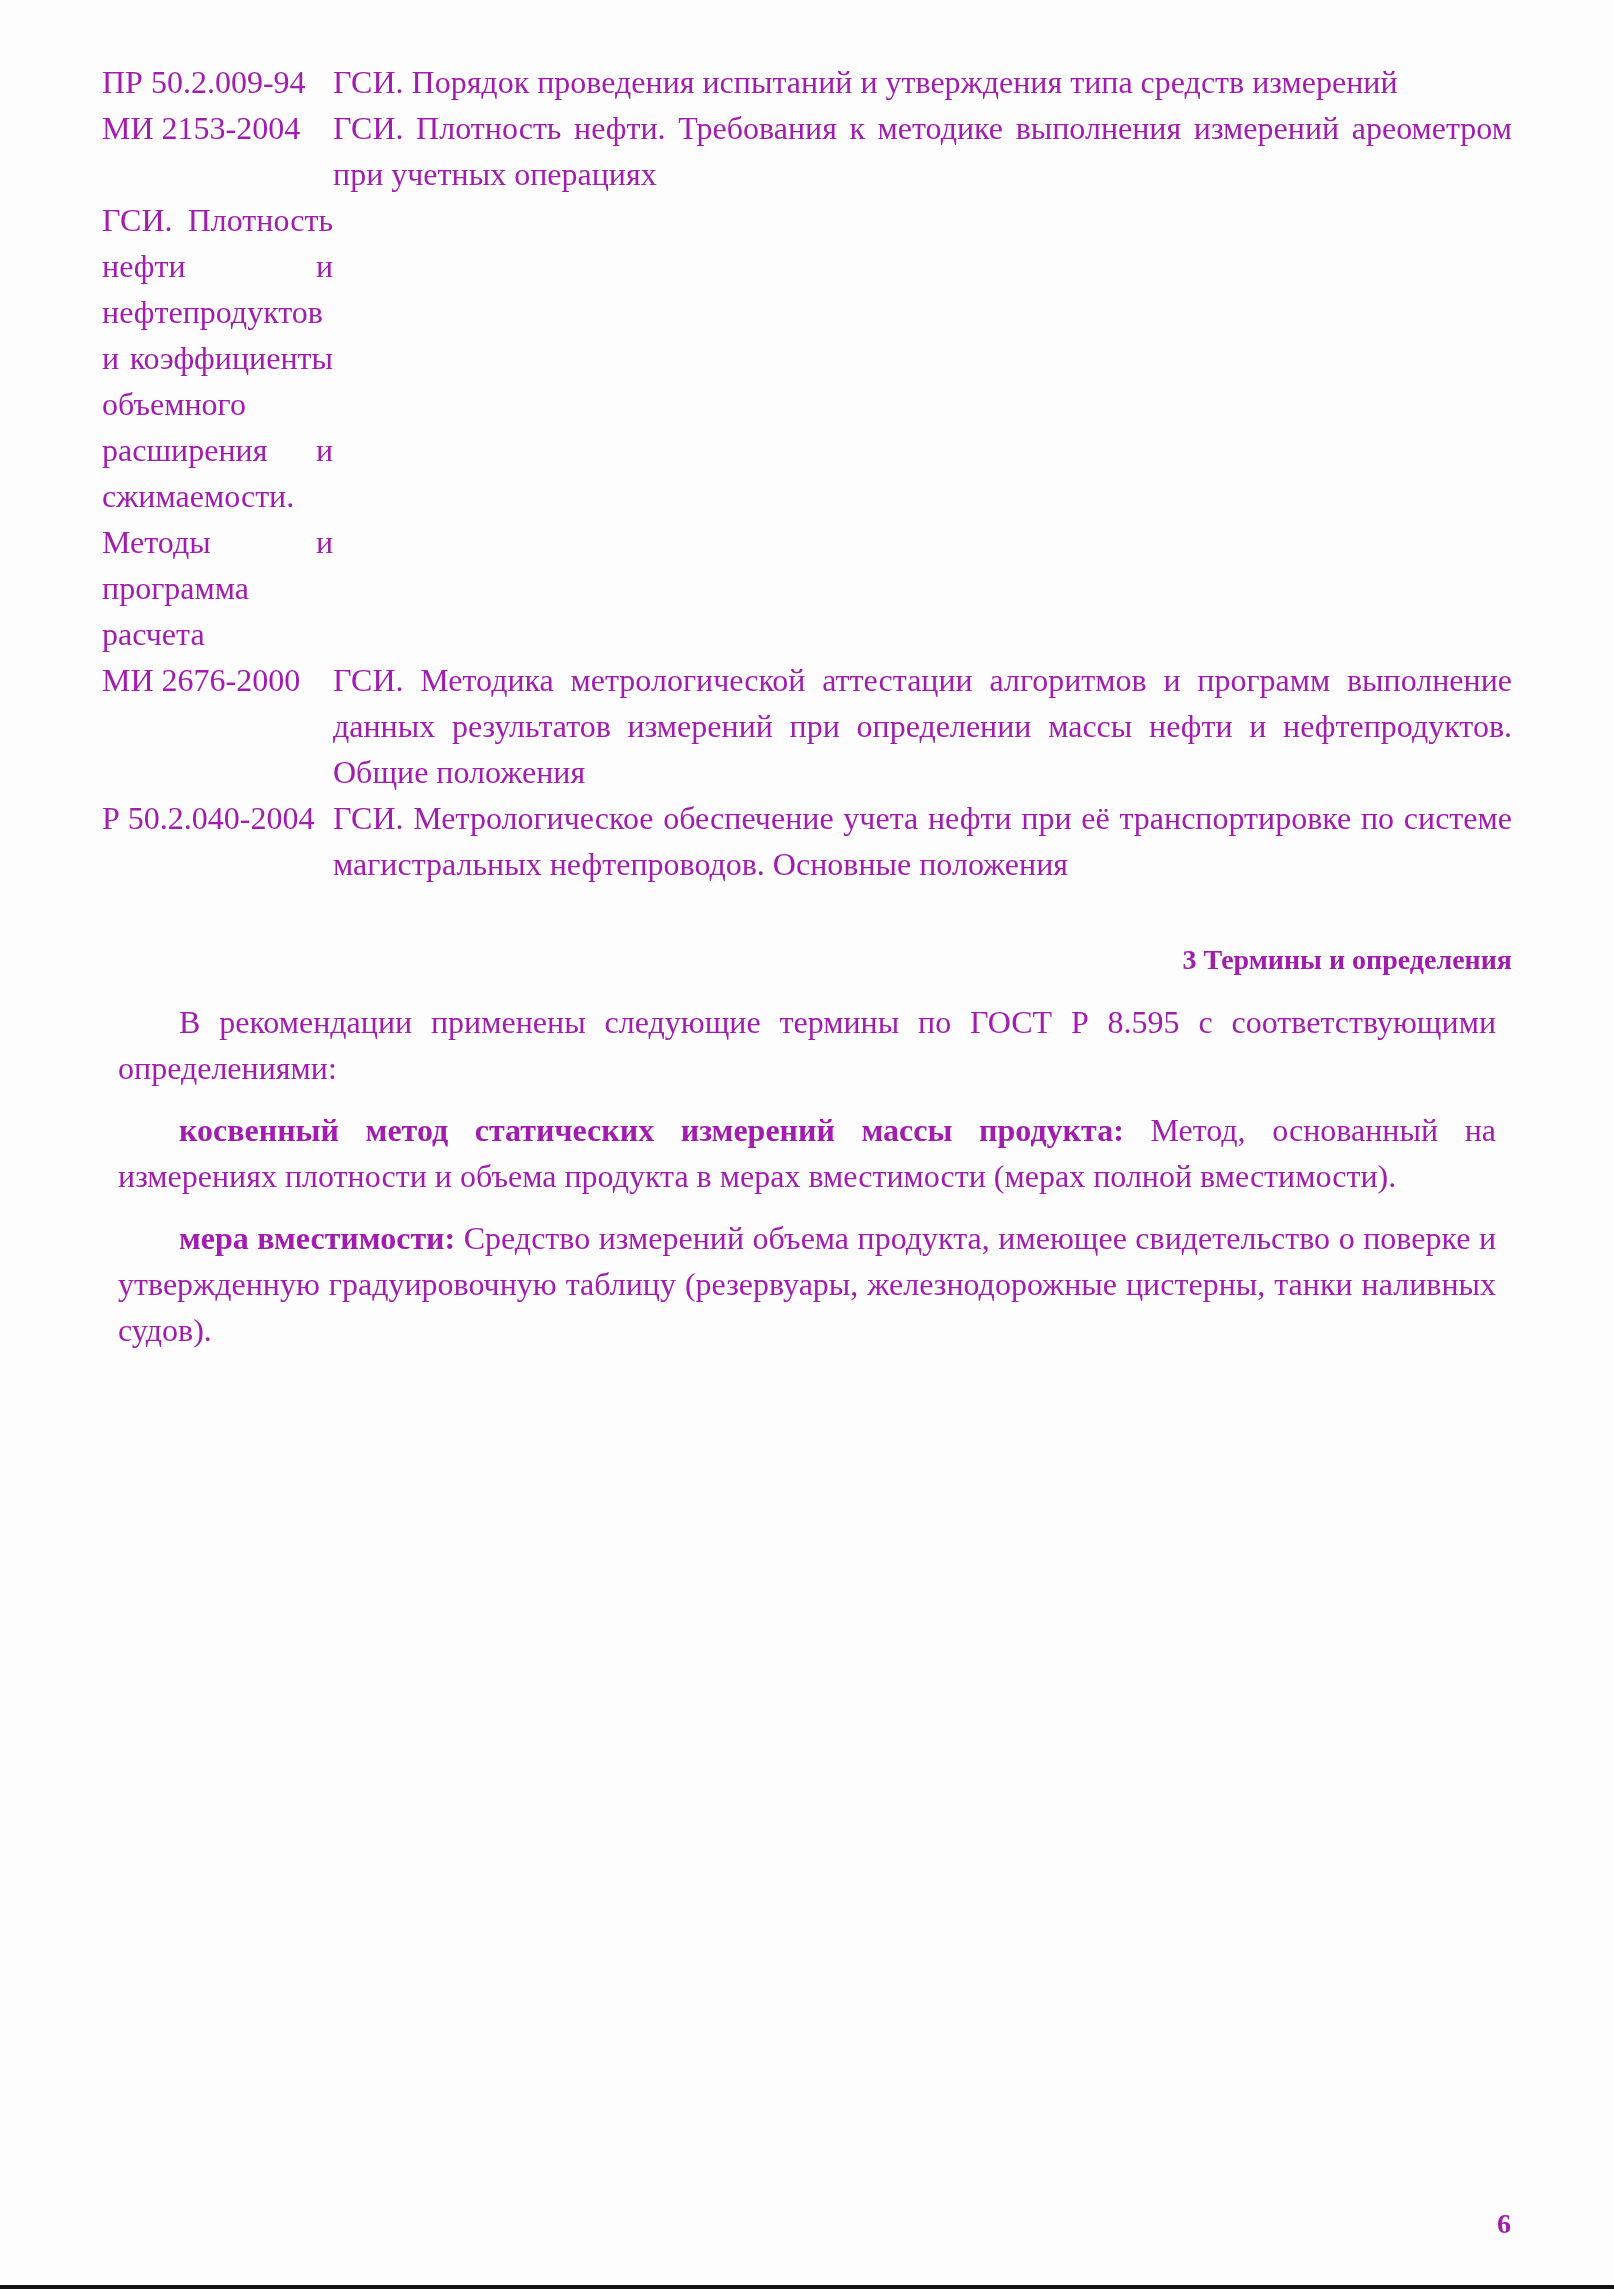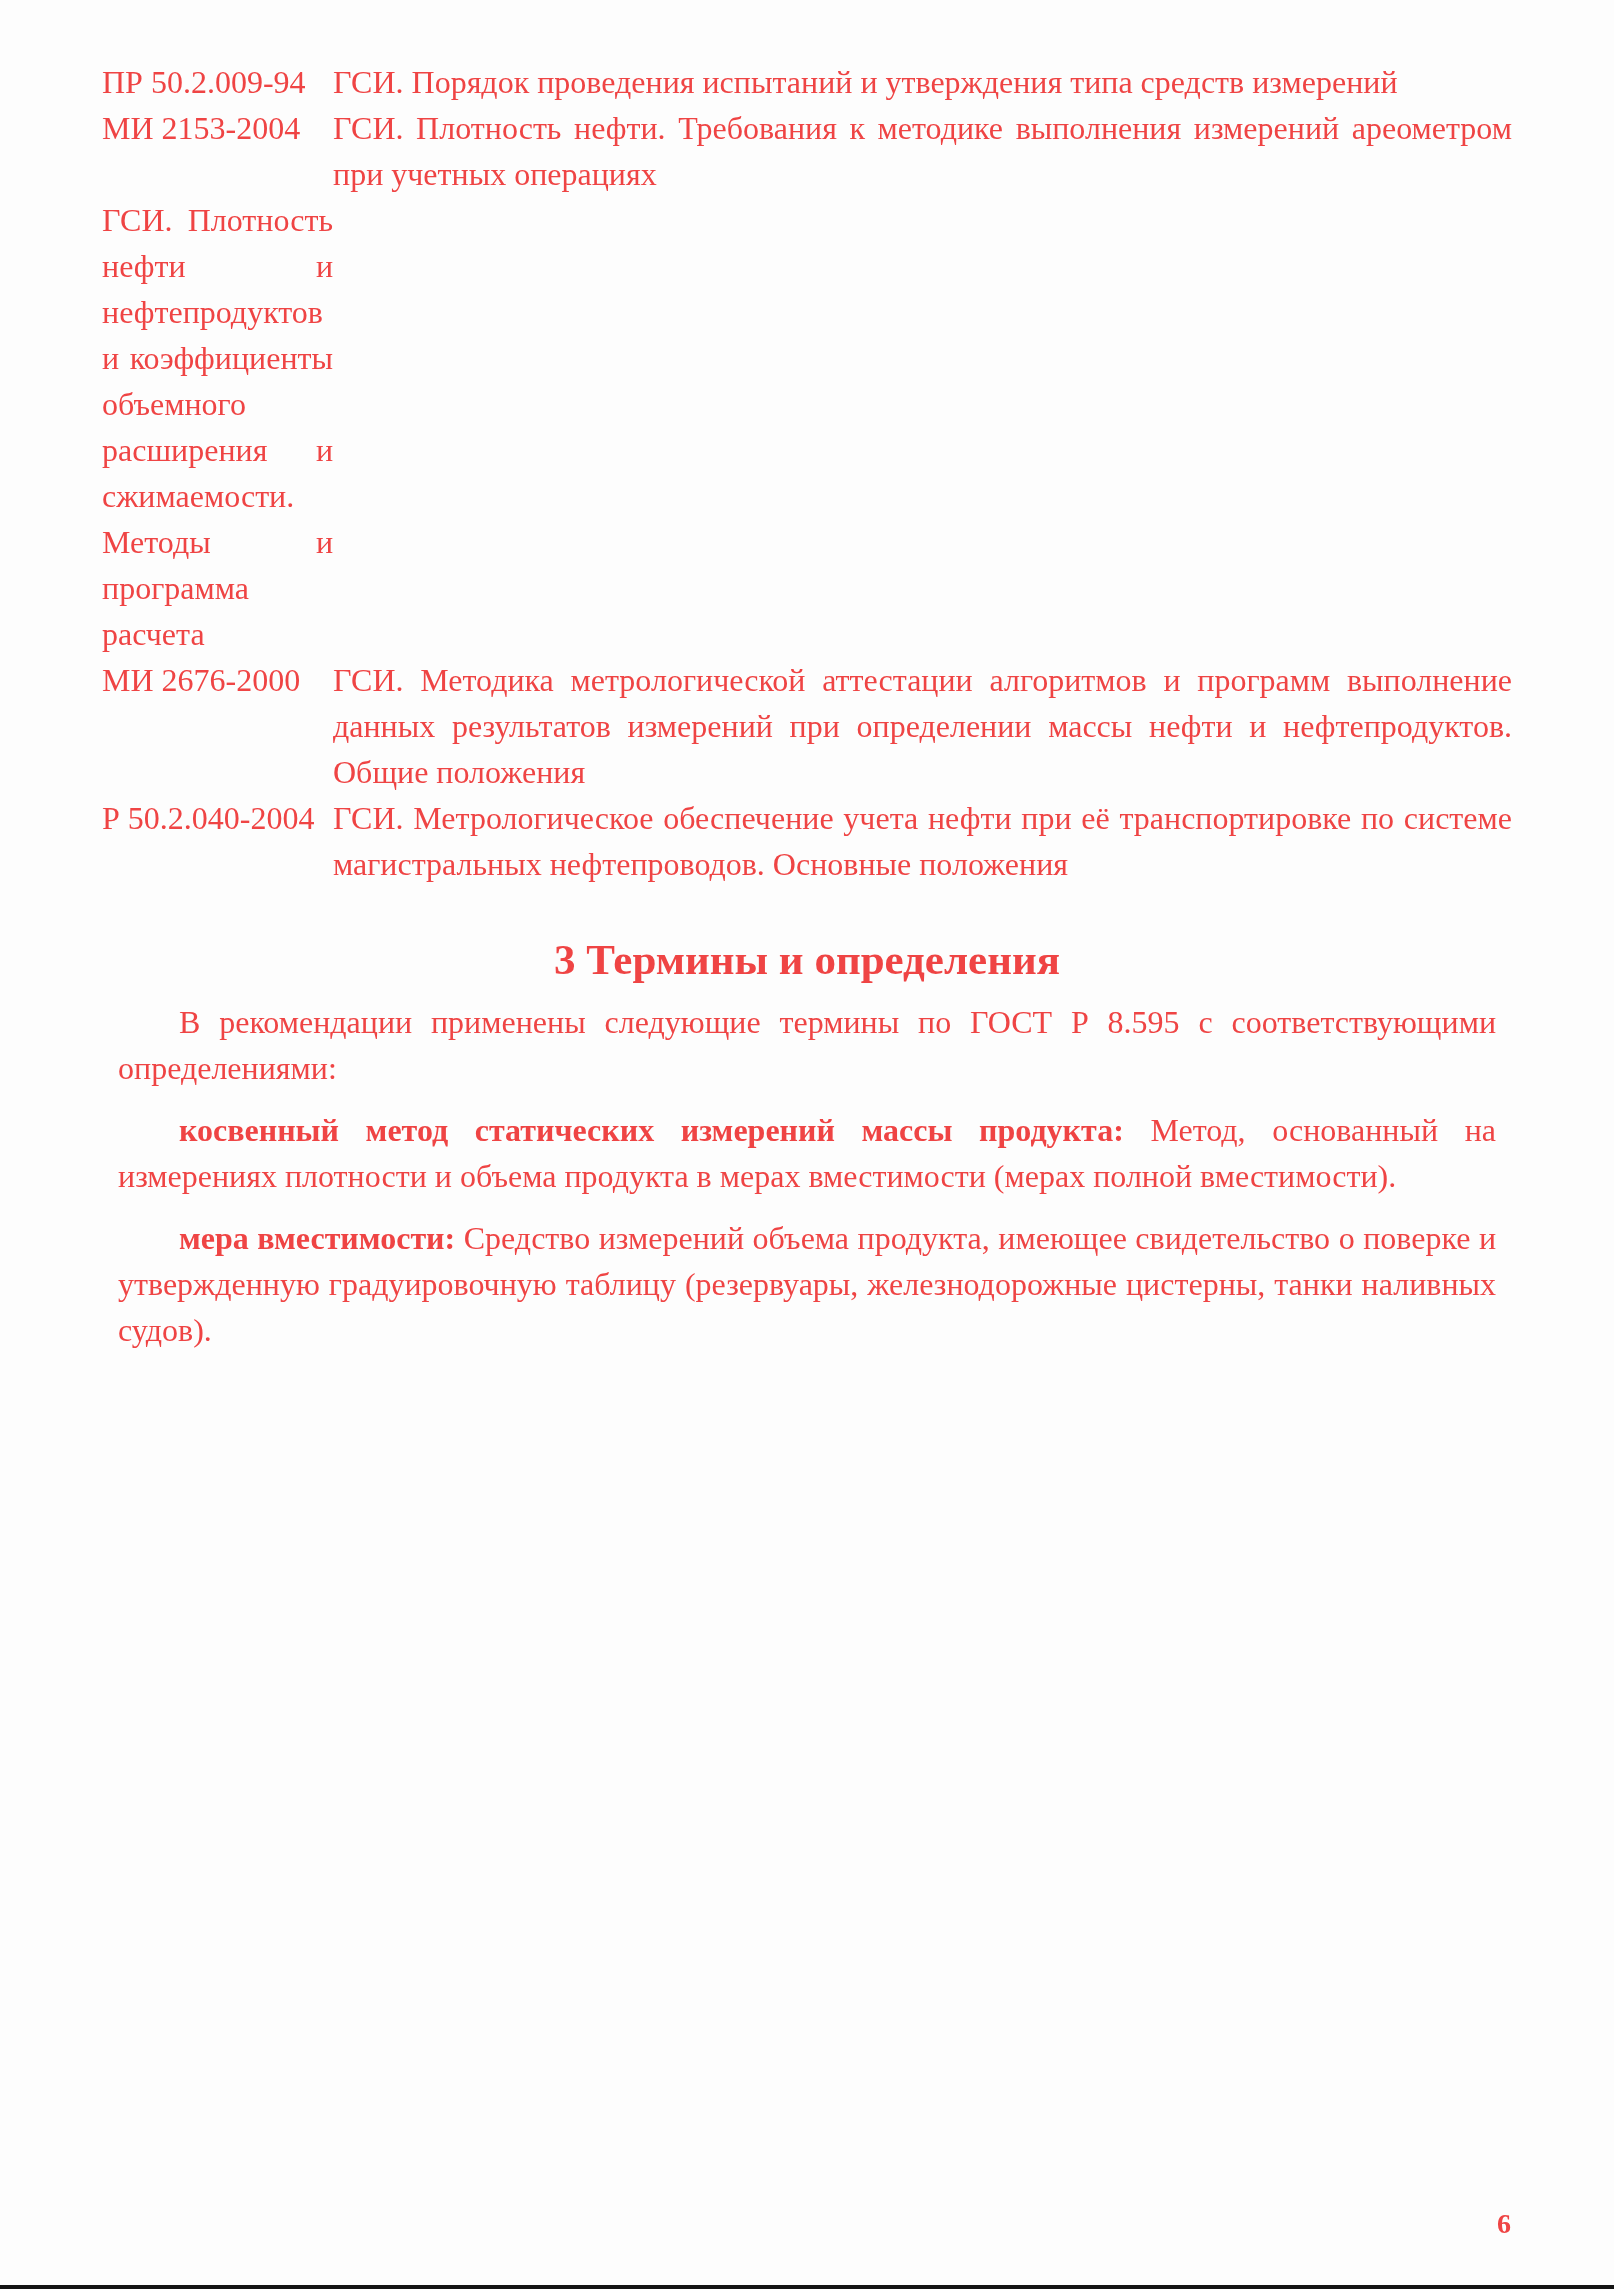--- a/index.html
+++ b/index.html
@@ -5,21 +5,21 @@
   html, body {
     margin: 0;
     padding: 0;
     background: #ffffff;
   }
   .page {
     position: relative;
     width: 1614px;
     height: 2290px;
     background: #fdfdfd;
-    color: #ef4444;
+    color: #a21caf;
     font-family: "Liberation Serif", "DejaVu Serif", serif;
     font-size: 32px;
     line-height: 46px;
     box-sizing: border-box;
     padding: 59px 102px 0 102px;
     overflow: hidden;
   }
   .references {
     margin: 0;
   }
@@ -28,23 +28,23 @@
     grid-template-columns: 231px 1fr;
     column-gap: 0;
   }
   .ref-code {
     white-space: nowrap;
   }
   .ref-desc {
     text-align: justify;
   }
   .section-title {
-    text-align: center;
+    text-align: right;
     font-weight: bold;
-    font-size: 43px;
+    font-size: 28px;
     margin: 50px 0 13px 0;
     line-height: 46px;
   }
   .para {
     margin: 16px;
     text-align: justify;
     text-indent: 61px;
   }
   .para b {
     font-weight: bold;

